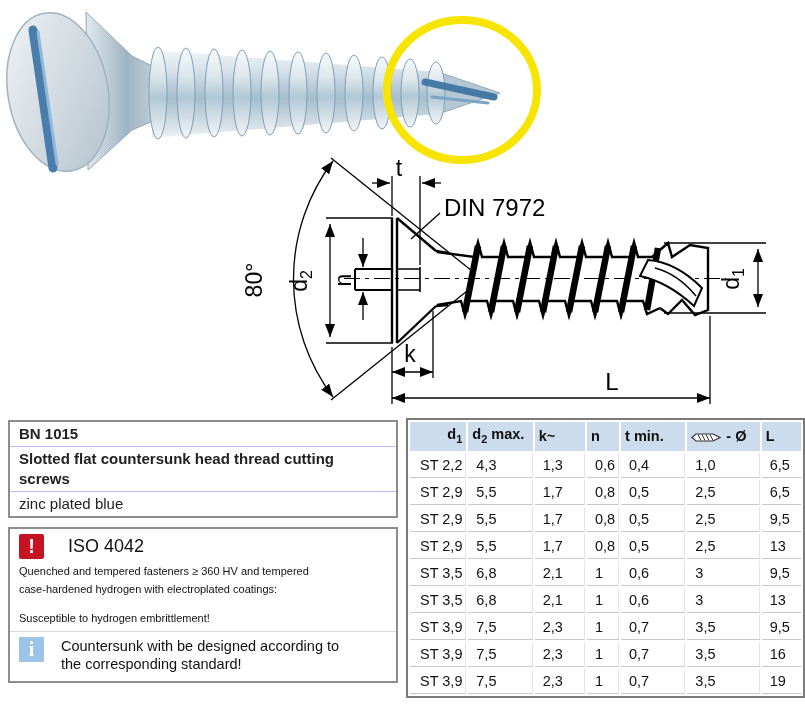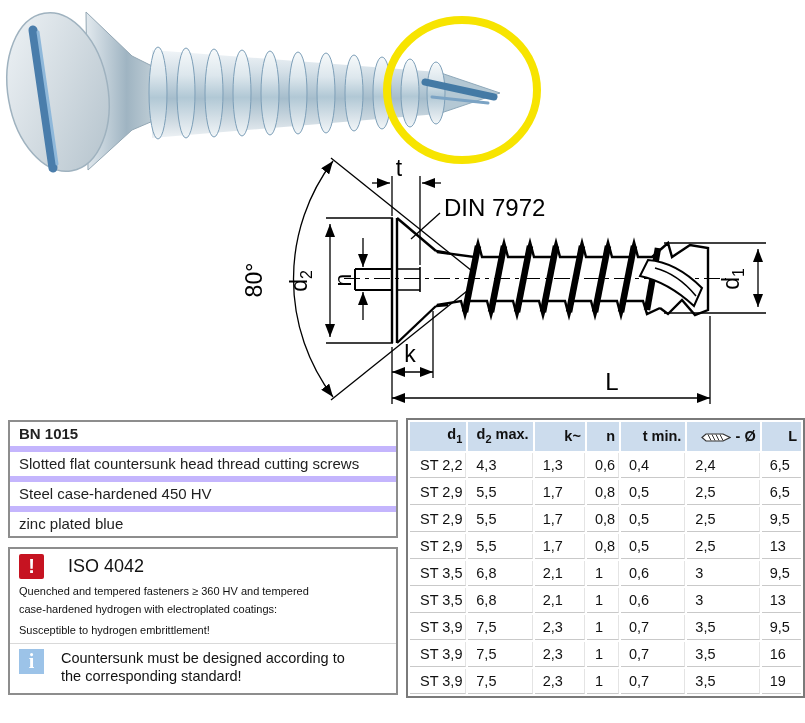--- a/index.html
+++ b/index.html
@@ -3,43 +3,43 @@
 <meta charset="utf-8">
 <style>
   html,body{margin:0;padding:0;background:#fff;}
   #page{position:relative;width:805px;height:723px;background:#fff;overflow:hidden;
         font-family:"Liberation Sans",sans-serif;color:#111;}
   #art{position:absolute;left:0;top:0;}
 
   
   #left-col{position:absolute;left:8px;top:420px;width:390px;}
   .panel{border:2px solid #8d8d8d;background:#fff;box-sizing:border-box;}
-  #product-box .row{padding:2px 9px;border-bottom:6px solid #c4b5fd;font-size:15px;line-height:20px;color:#222;}
+  #product-box .row{padding:2px 9px;border-bottom:1px solid #c4b5fd;font-size:15px;line-height:20px;color:#222;}
   #product-box .row:last-child{border-bottom:none;}
   .bn{color:#1e6ca6;font-weight:bold;}
-  .prod-title{font-weight:normal;color:#000;}
+  .prod-title{font-weight:bold;color:#000;}
 
   #notes-box{margin-top:9px;}
   .note-head{display:flex;align-items:center;padding:5px 9px 1px 9px;}
   .icon-sq{width:25px;height:25px;text-align:center;line-height:25px;flex:none;}
   .icon-warning{background:#c61321;color:#fff;font-weight:bold;font-size:20px;border-radius:2px;}
   .icon-info{background:#9cc3e8;color:#fff;font-weight:bold;font-size:20px;font-family:"Liberation Serif",serif;}
   .note-standard{margin-left:24px;font-size:18px;}
   .note-body{padding:2px 9px 3px 9px;font-size:11px;line-height:18px;}
-  .note-body .sus{margin-top:3px;}
+  .note-body .sus{margin-top:11px;}
   .divider{border-top:1px solid #d9d9d9;margin:1px 0 0 0;}
   .info-row{display:flex;align-items:flex-start;padding:5px 9px 8px 9px;}
   .info-text{margin-left:17px;font-size:14.5px;line-height:18px;}
 
   
   #table-wrap{position:absolute;left:406px;top:418px;}
   table{border-collapse:separate;border-spacing:2px;border:2px solid #7a7a7a;
         table-layout:fixed;width:399px;background:#fff;}
   th{background:#ccdced;font-size:14.5px;font-weight:bold;padding:3px 4px;
-     text-align:right;line-height:18px;white-space:nowrap;}
+     text-align:left;line-height:18px;white-space:nowrap;}
   th sub{font-size:11px;}
   th.th-right{text-align:right;}
   td{font-size:14.5px;line-height:18px;padding:3px 0 3px 8px;text-align:left;
      border-bottom:1px solid #c9c9c9;border-right:1px solid #e4e4e4;white-space:nowrap;}
   td.c0{padding-left:10px;}
   td:last-child{border-right:none;}
   .drill-ico{vertical-align:-2px;margin-right:5px;}
 </style>
 </head>
 <body>
@@ -202,39 +202,38 @@
         </text>
       </g>
     </g>
   </svg>
 
   <div id="left-col">
 
     <div id="product-box" class="panel">
       <div class="row bn">BN 1015</div>
       <div class="row prod-title">Slotted flat countersunk head thread cutting screws</div>
-      <div class="row">Steel case-hardened 450 HV</div>
       <div class="row">zinc plated blue</div>
     </div>
 
     <div id="notes-box" class="panel">
       <div class="note-head">
         <span class="icon-sq icon-warning">!</span>
         <span class="note-standard">ISO 4042</span>
       </div>
       <div class="note-body">
         <div>Quenched and tempered fasteners ≥ 360 HV and tempered</div>
         <div>case-hardened hydrogen with electroplated coatings:</div>
         <div class="sus">Susceptible to hydrogen embrittlement!</div>
       </div>
       <div class="divider"></div>
       <div class="info-row">
         <span class="icon-sq icon-info">i</span>
         <div class="info-text">
-          <div>Countersunk must be designed according to</div>
+          <div>Countersunk with be designed according to</div>
           <div>the corresponding standard!</div>
         </div>
       </div>
     </div>
   </div>
 
   <div id="table-wrap">
     <table>
       <colgroup>
         <col style="width:56px">
@@ -261,21 +260,21 @@
           <th><span>L</span></th>
         </tr>
       </thead>
       <tbody>
           <tr>
             <td class="c0">ST 2,2</td>
             <td>4,3</td>
             <td>1,3</td>
             <td>0,6</td>
             <td>0,4</td>
-            <td>2,4</td>
+            <td>1,0</td>
             <td>6,5</td>
           </tr>
           <tr>
             <td class="c0">ST 2,9</td>
             <td>5,5</td>
             <td>1,7</td>
             <td>0,8</td>
             <td>0,5</td>
             <td>2,5</td>
             <td>6,5</td>

